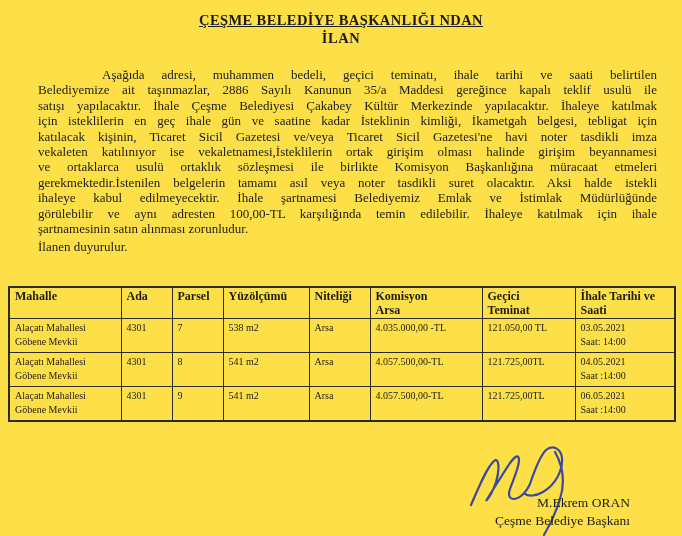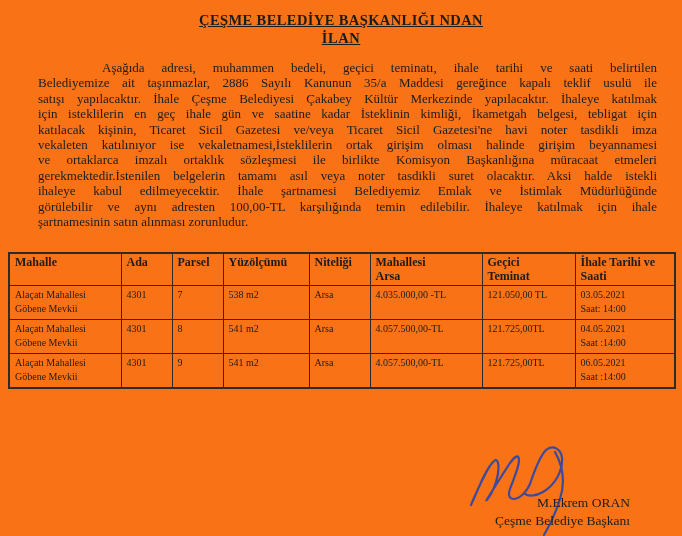--- a/index.html
+++ b/index.html
@@ -1,50 +1,50 @@
 <!DOCTYPE html>
 <html><head>
 <meta charset="utf-8">
 <style>
   html,body{margin:0;padding:0;background:#e8e8e8;}
   .page{
     position:relative;
     width:682px;height:536px;
-    background:#f97316;
+    background:#fde047;
     font-family:"Liberation Serif","DejaVu Serif",serif;
     color:#1c1c1c;
     overflow:hidden;
     box-sizing:border-box;
   }
   
   .title-block{padding-top:11px;text-align:center;}
   .title-main{
     font-size:14.5px;font-weight:bold;letter-spacing:.4px;
     text-decoration:underline;line-height:18px;
   }
   .title-sub{
     font-size:14.5px;font-weight:bold;letter-spacing:.6px;
-    text-decoration:underline;line-height:18px;
+    line-height:18px;
   }
   
   .paragraph{
-    margin:13px 25px 0 38px;
+    margin:20px 25px 0 38px;
     width:619px;
     font-size:13px;line-height:15.4px;
   }
   .pline{text-align:justify;text-align-last:justify;white-space:normal;}
   .pline.first{padding-left:64px;width:555px;}
   .pline.last{text-align:right;text-align-last:left;}
   .closing{
     margin:3px 25px 0 38px;
     font-size:13px;line-height:15.4px;
   }
   
   table.tender{
-    margin:23px 0 0 8px;
+    margin:31px 0 0 8px;
     border-collapse:collapse;
     table-layout:fixed;
     width:666px;
     border:2px solid #2b2b2b;
   }
   table.tender th, table.tender td{
     border:1px solid #2b2b2b;
     vertical-align:top;
     padding:2px 4px 1px 5px;
     font-size:10px;line-height:13.8px;
@@ -71,27 +71,28 @@
     <div class="title-sub">İLAN</div>
   </div>
 
   <div class="paragraph">
     <div class="pline first">Aşağıda adresi, muhammen bedeli, geçici teminatı, ihale tarihi ve saati belirtilen</div>
     <div class="pline">Belediyemize ait taşınmazlar, 2886 Sayılı Kanunun 35/a Maddesi gereğince kapalı teklif usulü ile</div>
     <div class="pline">satışı yapılacaktır. İhale Çeşme Belediyesi Çakabey Kültür Merkezinde yapılacaktır. İhaleye katılmak</div>
     <div class="pline">için isteklilerin en geç ihale gün ve saatine kadar İsteklinin kimliği, İkametgah belgesi, tebligat için</div>
     <div class="pline">katılacak kişinin, Ticaret Sicil Gazetesi ve/veya Ticaret Sicil Gazetesi'ne havi noter tasdikli imza</div>
     <div class="pline">vekaleten katılınıyor ise vekaletnamesi,İsteklilerin ortak girişim olması halinde girişim beyannamesi</div>
-    <div class="pline">ve ortaklarca imzalı ortaklık sözleşmesi ile birlikte Komisyon Başkanlığına müracaat etmeleri</div>
+    <div class="pline">ve ortaklarca usulü ortaklık sözleşmesi ile birlikte Komisyon Başkanlığına müracaat etmeleri</div>
     <div class="pline">gerekmektedir.İstenilen belgelerin tamamı asıl veya noter tasdikli suret olacaktır. Aksi halde istekli</div>
     <div class="pline">ihaleye kabul edilmeyecektir. İhale şartnamesi Belediyemiz Emlak ve İstimlak Müdürlüğünde</div>
     <div class="pline">görülebilir ve aynı adresten 100,00-TL karşılığında temin edilebilir. İhaleye katılmak için ihale</div>
     <div class="pline last">şartnamesinin satın alınması zorunludur.</div>
   </div>
 
+  <div class="closing">İlanen duyurulur.</div>
 
   <table class="tender">
     <colgroup>
       <col style="width:112px">
         <col style="width:51px">
         <col style="width:51px">
       <col style="width:86px">
         <col style="width:61px">
         <col style="width:112px">
       <col style="width:93px">
@@ -108,21 +109,21 @@
         <th>
             <span class="cell-line">Parsel</span>
           </th>
         <th>
             <span class="cell-line">Yüzölçümü</span>
           </th>
         <th>
             <span class="cell-line">Niteliği</span>
           </th>
         <th>
-            <span class="cell-line">Mahallesi</span>
+            <span class="cell-line">Komisyon</span>
             <span class="cell-line">Arsa</span>
           </th>
         <th>
             <span class="cell-line">Geçici</span>
             <span class="cell-line">Teminat</span>
           </th>
         <th>
             <span class="cell-line">İhale Tarihi ve</span>
             <span class="cell-line">Saati</span>
           </th>

